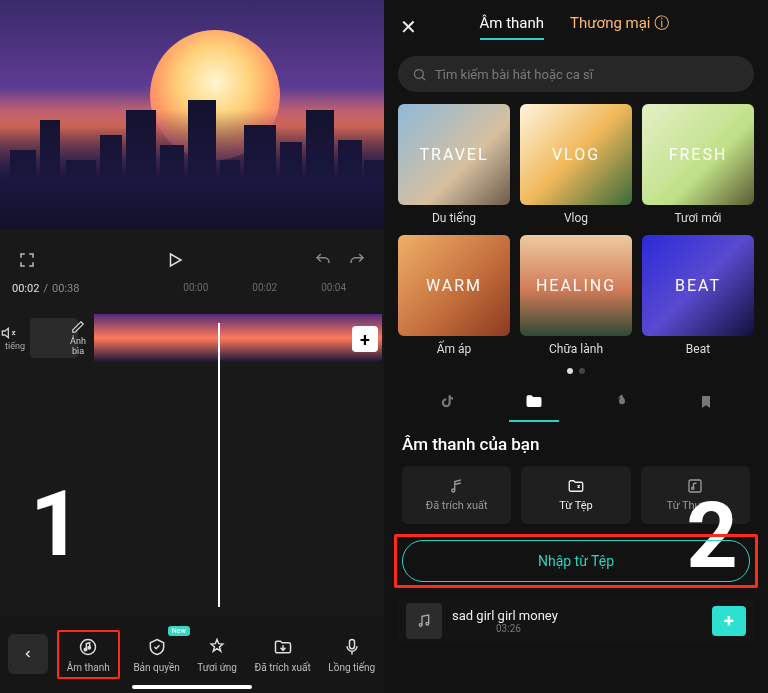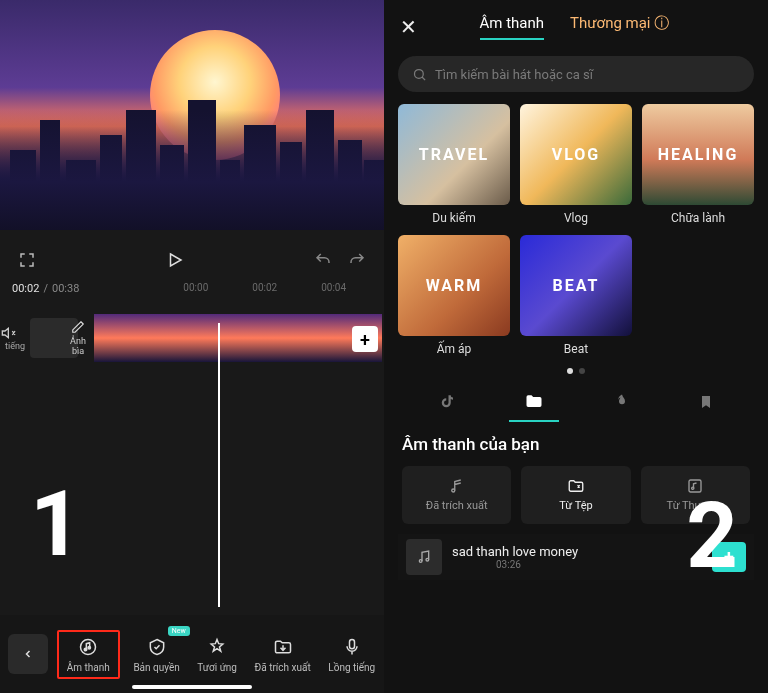--- a/index.html
+++ b/index.html
@@ -47,21 +47,21 @@
   
   .right { width:384px; height:693px; background:#121212; color:#fff; position:relative; display:flex; flex-direction:column; padding-top:8px; }
   .topbar { display:flex; align-items:center; justify-content:space-between; padding:6px 16px; }
   .close { font-size:20px; color:#eee; }
   .toptabs { display:flex; gap:26px; font-size:15px; }
   .toptab { color:#fdba74; padding-bottom:6px; }
   .toptab.active { color:#fff; border-bottom:2px solid #29d3c2; }
   .search { margin:10px 14px 12px; background:#272727; border-radius:22px; height:36px; display:flex; align-items:center; padding:0 14px; gap:8px; color:#7a7a7a; font-size:13px; }
   .grid { display:grid; grid-template-columns:repeat(3,1fr); gap:10px; padding:0 14px; }
   .cat { display:flex; flex-direction:column; align-items:center; gap:6px; }
-  .cat-img { width:100%; aspect-ratio:1/0.9; border-radius:6px; display:flex; align-items:center; justify-content:center; font-size:16px; font-weight:700; letter-spacing:2px; color:#fff; }
+  .cat-img { width:100%; aspect-ratio:1/0.9; border-radius:6px; display:flex; align-items:center; justify-content:center; font-size:16px; font-weight:400; letter-spacing:2px; color:#fff; }
   .cat-label { font-size:12px; color:#ddd; }
   .dots { display:flex; gap:6px; justify-content:center; margin:12px 0 8px; }
   .dot { width:6px; height:6px; border-radius:50%; background:#444; }
   .dot.active { background:#ddd; }
   .srctabs { display:flex; justify-content:space-around; padding:4px 20px 0; }
   .srctab { color:#777; position:relative; font-size:18px; padding:6px 14px; }
   .srctab.active { color:#fff; }
   .srctab.active::after { content:""; position:absolute; left:0; right:0; bottom:-4px; height:2px; background:#29d3c2; }
   .your-audio { padding:16px 18px 6px; font-size:17px; font-weight:500; }
   .import-row { display:flex; gap:10px; padding:6px 18px 2px; }
@@ -249,33 +249,37 @@
     <svg width="15" height="15" viewBox="0 0 24 24" fill="none" stroke="#7a7a7a" stroke-width="2">
           <circle cx="11" cy="11" r="7"></circle>
           <path d="M21 21l-5-5"></path>
         </svg>
     <span>Tìm kiếm bài hát hoặc ca sĩ</span>
   </div>
 
   <div class="grid" id="cat-grid">
         <div class="cat">
           <div class="cat-img" style="background:linear-gradient(135deg,#8fb9d8 0%,#d6c0a0 60%,#6a5b4a 100%)">TRAVEL</div>
-          <div class="cat-label">Du kiếm</div>
+          <div class="cat-label">Du tiếng</div>
         </div>
         <div class="cat">
           <div class="cat-img" style="background:linear-gradient(135deg,#fff4de 0%,#f0b85a 50%,#3a6a3a 100%)">VLOG</div>
           <div class="cat-label">Vlog</div>
         </div>
         <div class="cat">
+          <div class="cat-img" style="background:linear-gradient(135deg,#e6f0c8 0%,#bfe086 60%,#5a5a32 100%)">FRESH</div>
+          <div class="cat-label">Tươi mới</div>
+        </div>
+        <div class="cat">
+          <div class="cat-img" style="background:linear-gradient(135deg,#f0b068 0%,#c06a3a 60%,#8a3a20 100%)">WARM</div>
+          <div class="cat-label">Ấm áp</div>
+        </div>
+        <div class="cat">
           <div class="cat-img" style="background:linear-gradient(180deg,#eecba0 0%,#d07a58 55%,#2e4a34 100%)">HEALING</div>
           <div class="cat-label">Chữa lành</div>
-        </div>
-        <div class="cat">
-          <div class="cat-img" style="background:linear-gradient(135deg,#f0b068 0%,#c06a3a 60%,#8a3a20 100%)">WARM</div>
-          <div class="cat-label">Ấm áp</div>
         </div>
         <div class="cat">
           <div class="cat-img" style="background:linear-gradient(135deg,#2a2ad8 0%,#5a4ad0 50%,#12103a 100%)">BEAT</div>
           <div class="cat-label">Beat</div>
         </div>
       </div>
   <div class="dots">
     <div class="dot active"></div>
         <div class="dot"></div>
   </div>
@@ -331,30 +335,34 @@
               <path d="M10 15V9l4-1"></path>
               <circle cx="9" cy="15" r="1.5"></circle>
             </svg>
           </div>
           <div>Từ Thư viện</div>
         </div>
       </div>
 
   <div class="big-number">2</div>
 
+  <div class="import-btn-wrap">
+    <div class="import-btn">Nhập từ Tệp</div>
+    <div class="red-box"></div>
+  </div>
 
   <div class="song-row">
     <div class="song-cover">
       <svg width="16" height="16" viewBox="0 0 24 24" fill="none" stroke="#aaa" stroke-width="2">
             <path d="M9 18V5l10-2v13"></path>
             <circle cx="7" cy="18" r="2"></circle>
             <circle cx="17" cy="16" r="2"></circle>
           </svg>
     </div>
     <div class="song-meta">
-      <div class="song-title">sad thanh love money</div>
+      <div class="song-title">sad girl girl money</div>
       <div class="song-dur">03:26</div>
     </div>
     <div class="song-add">+</div>
   </div>
 </div>
 
 </div>
 
 </body></html>

